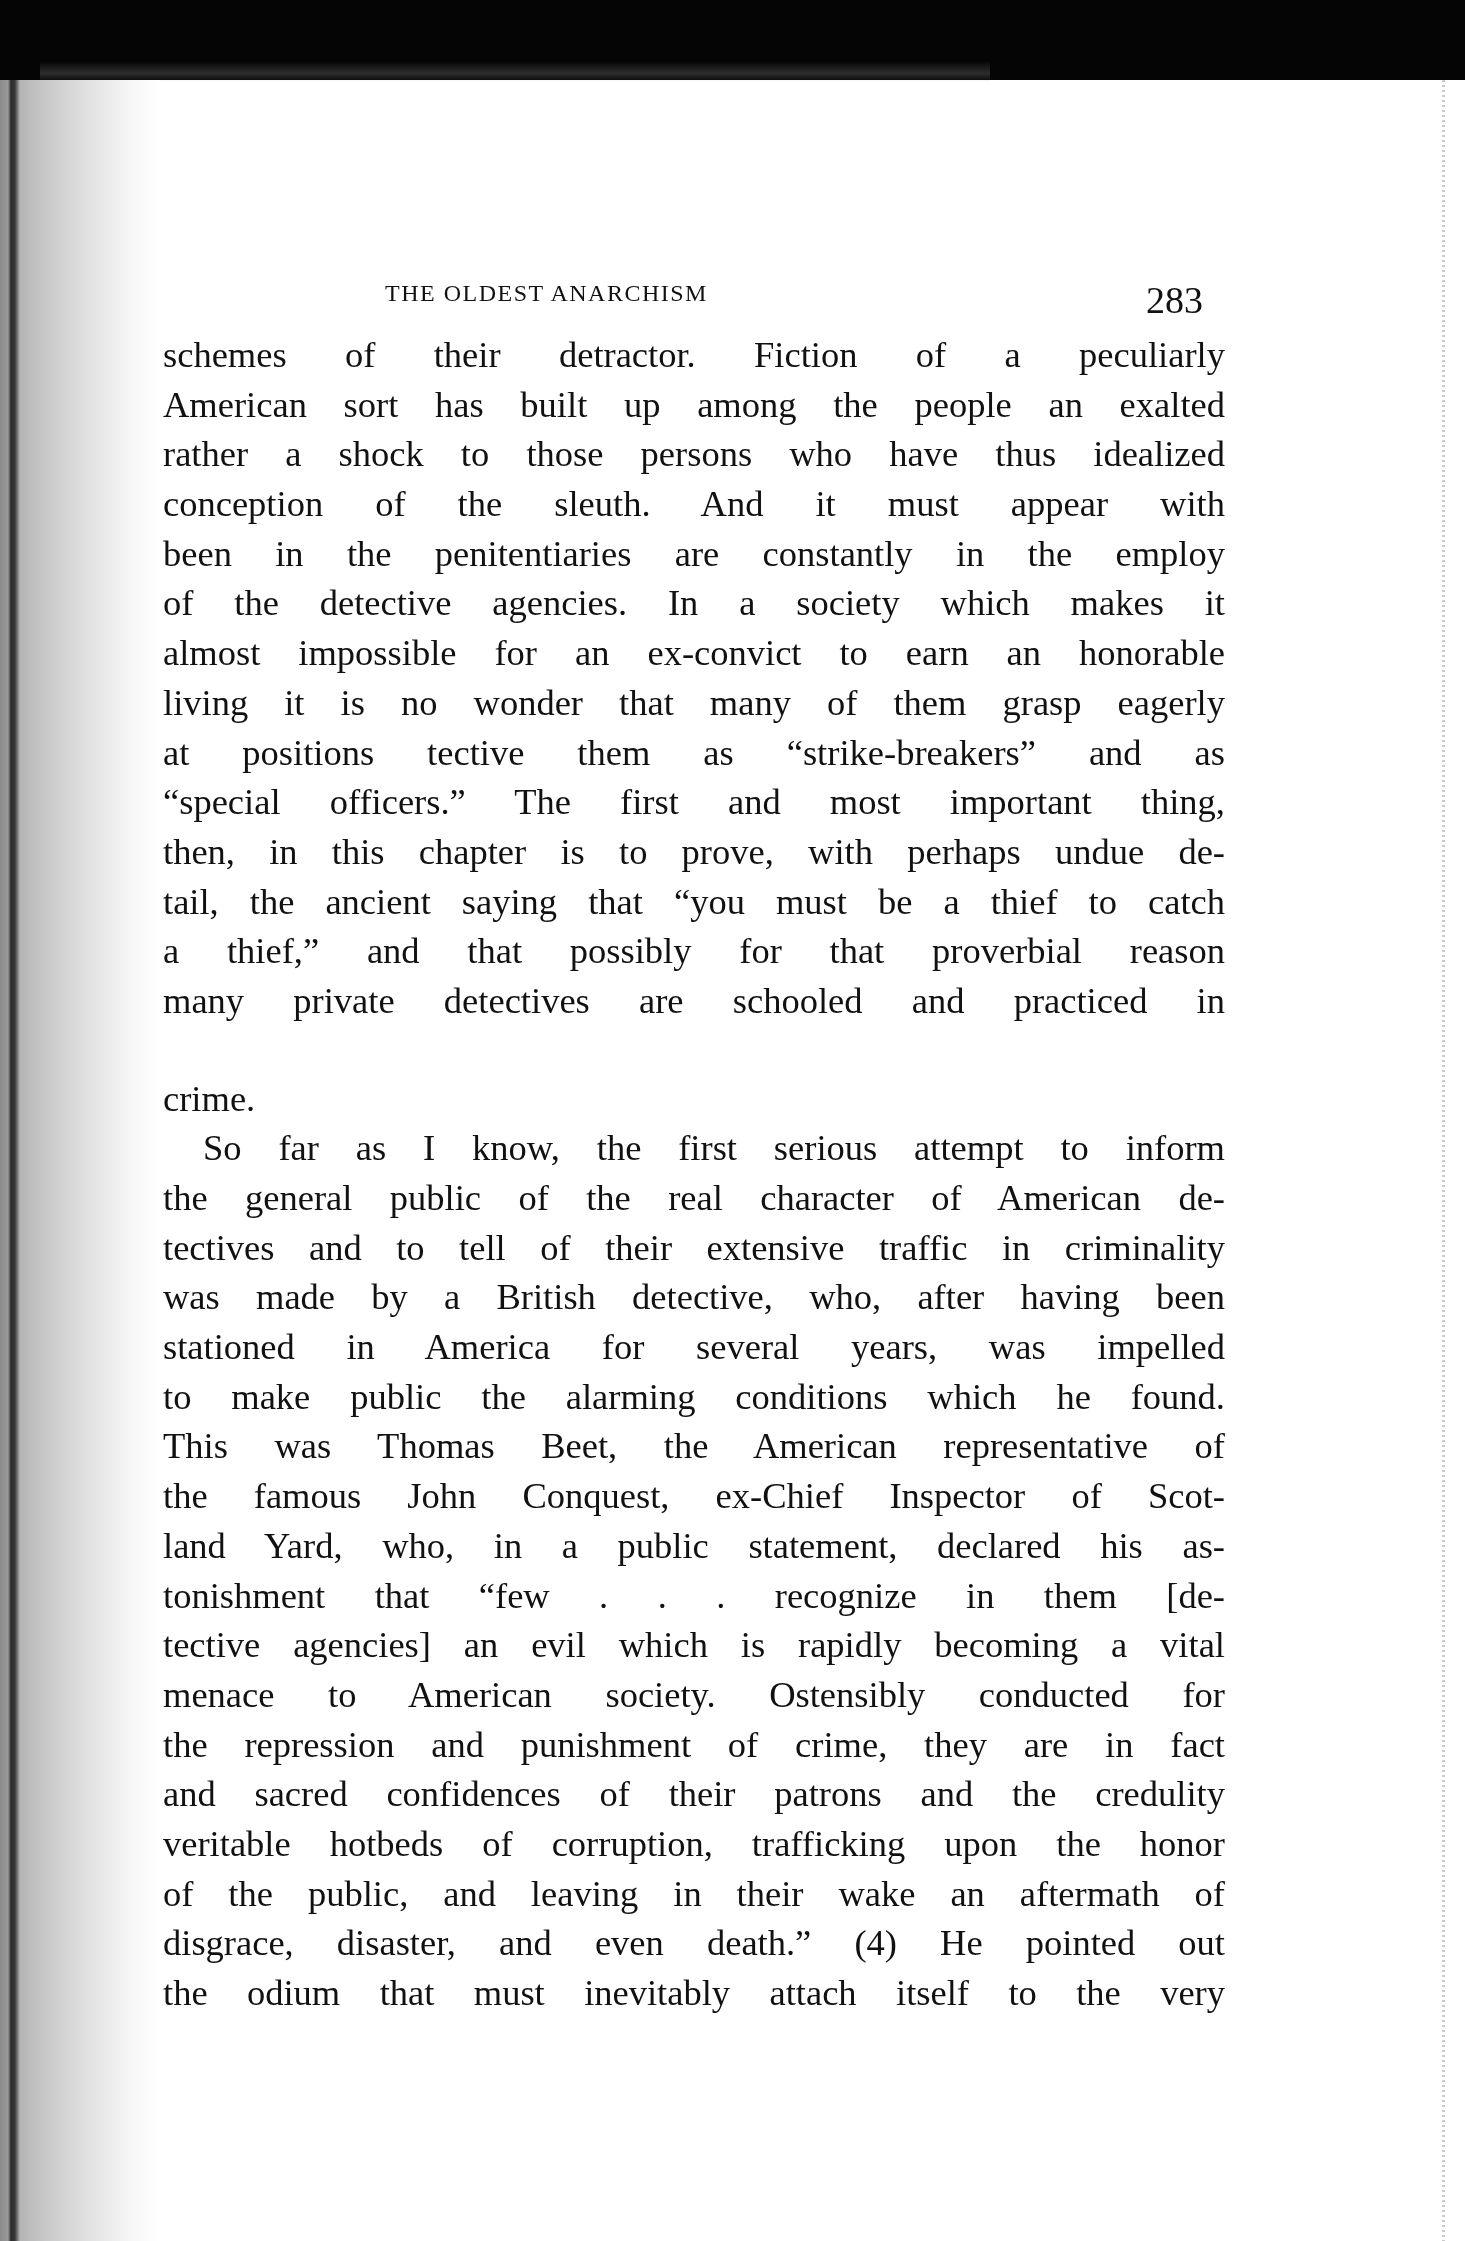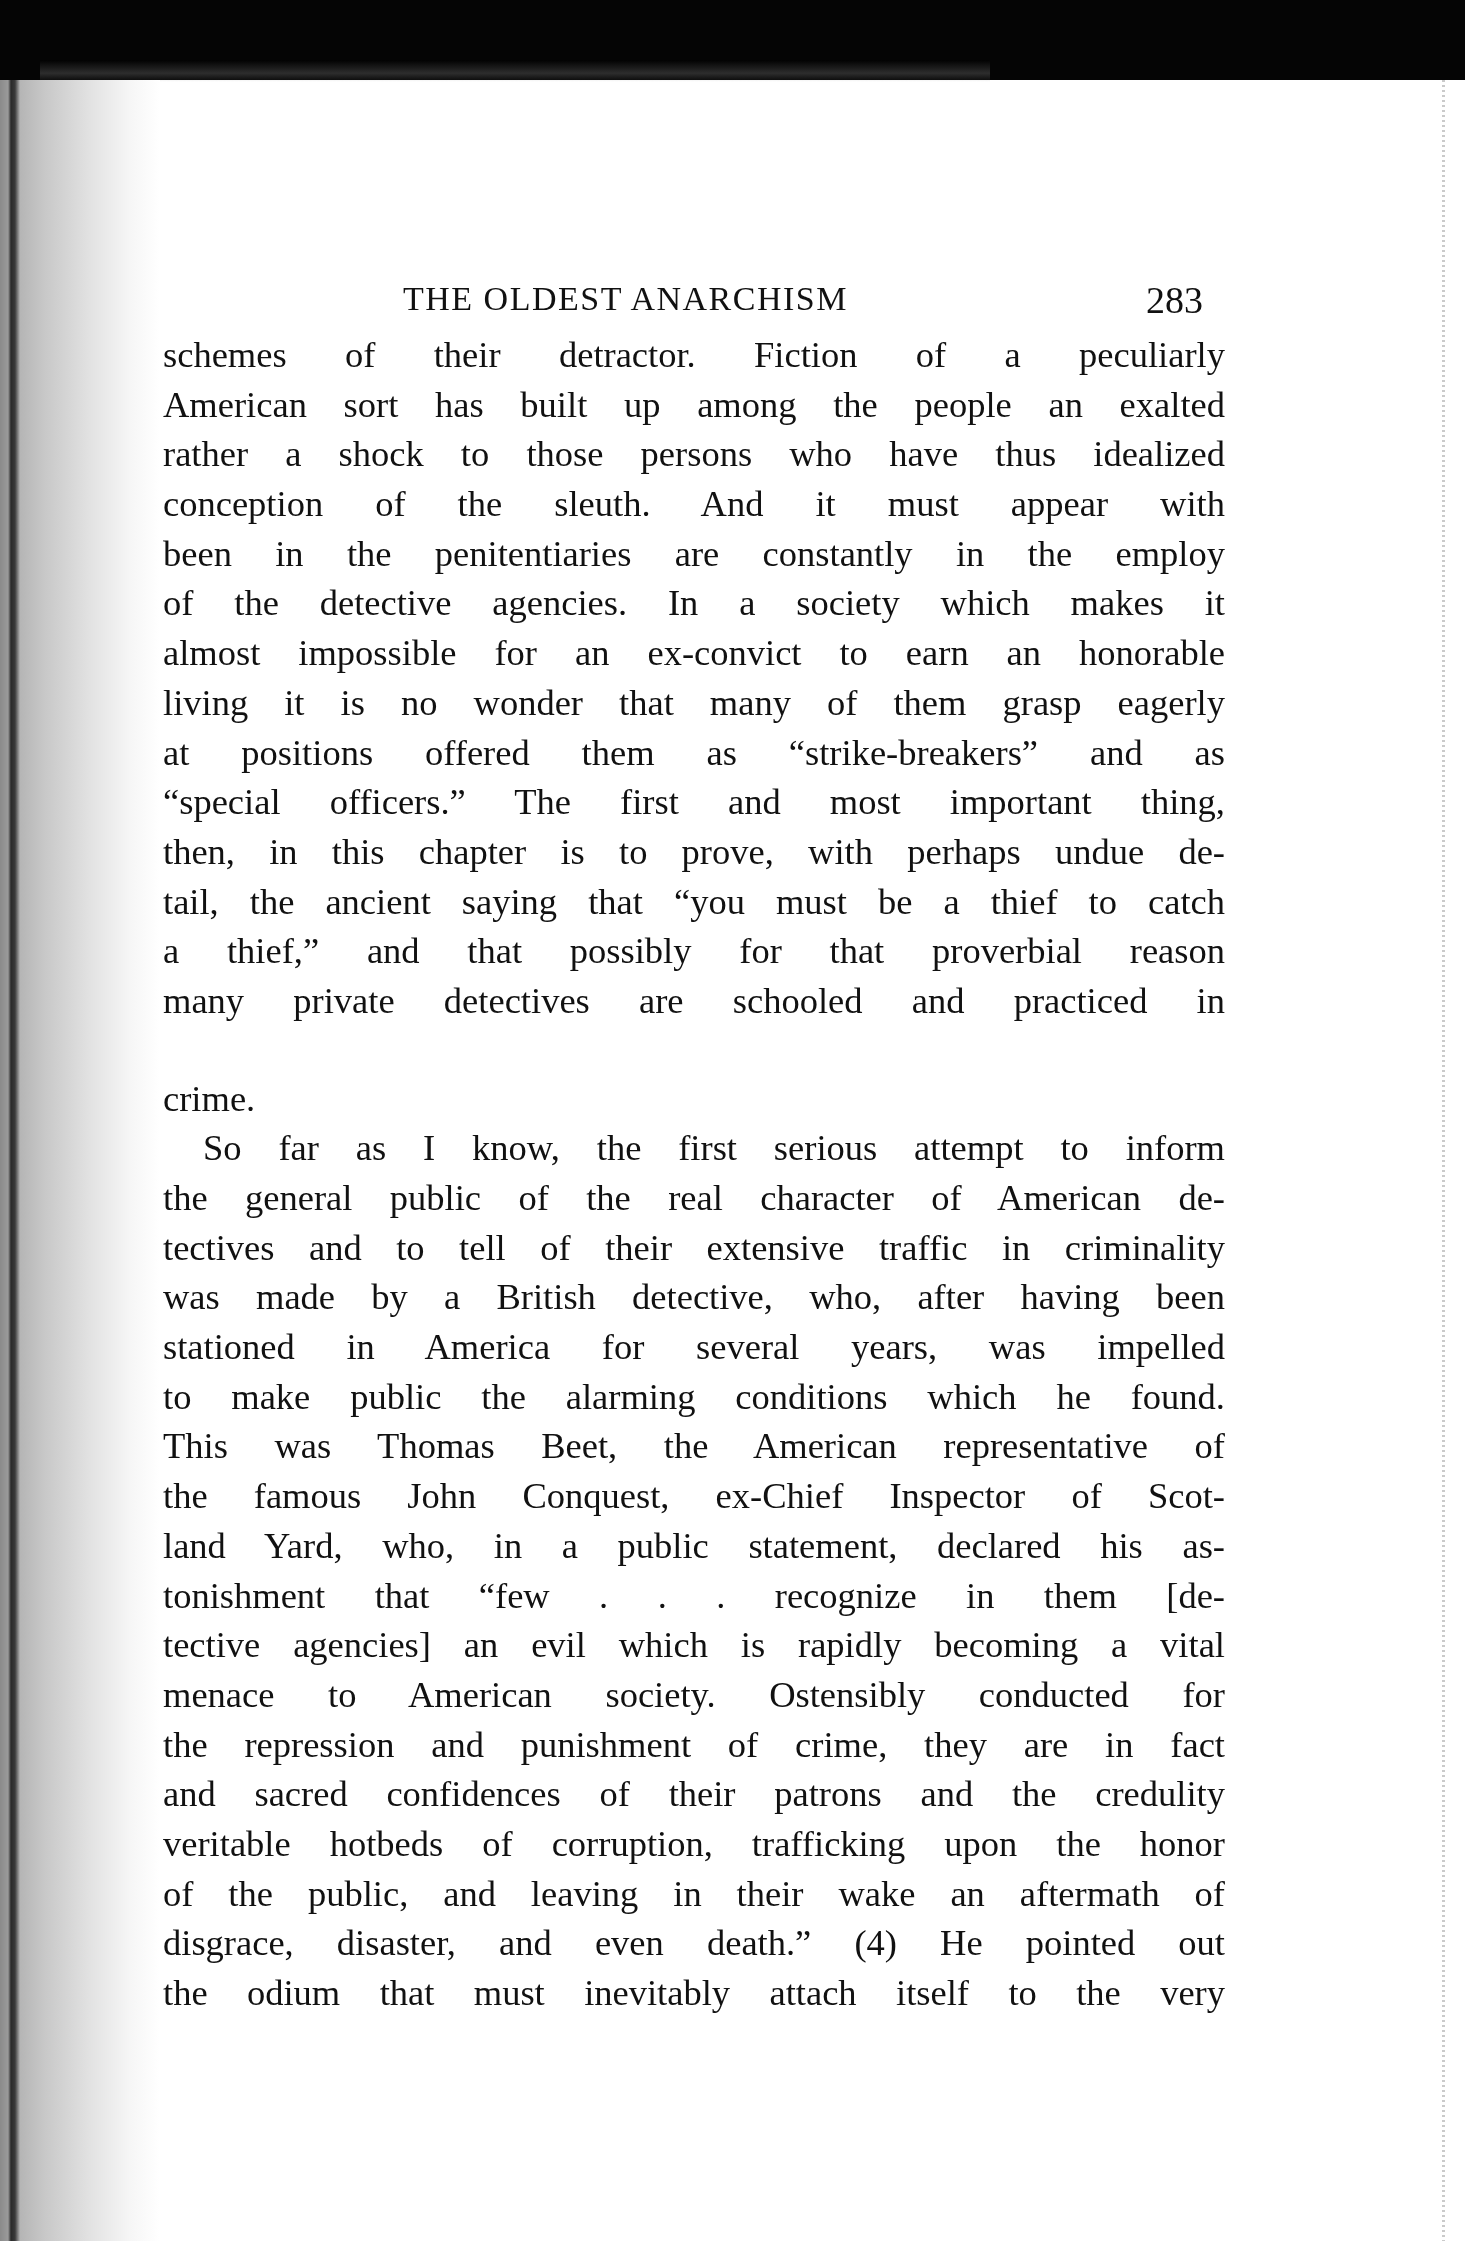--- a/index.html
+++ b/index.html
@@ -29,22 +29,22 @@
       background: repeating-linear-gradient(to bottom, #bdbdbd 0px, #bdbdbd 2px, #ffffff 2px, #ffffff 5px);
       opacity: 0.8;
     }
     .page {
       position: absolute; left: 163px; top: 272px; width: 1062px;
     }
     .running-head {
       position: relative; height: 58px;
     }
     .running-title {
-      position: absolute; left: 240px; top: 8px;
-      font-size: 34px; letter-spacing: 1.5px;
+      position: absolute; left: 222px; top: 8px;
+      font-size: 24px; letter-spacing: 1.5px;
     }
     .page-number {
       position: absolute; right: 22px; top: 6px;
       font-size: 38px;
     }
     .body-text {
       font-size: 36.5px;
       line-height: 49.7px;
     }
     .line {
@@ -82,21 +82,21 @@
   <div class="body-text">
     <div class="paragraph">
       <span class="line">schemes of their detractor.  Fiction of a peculiarly</span>
       <span class="line">American sort has built up among the people an exalted</span>
       <span class="line">rather a shock to those persons who have thus idealized</span>
       <span class="line">conception of the sleuth.  And it must appear with</span>
       <span class="line">been in the penitentiaries are constantly in the employ</span>
       <span class="line">of the detective agencies.  In a society which makes it</span>
       <span class="line">almost impossible for an ex-convict to earn an honorable</span>
       <span class="line">living it is no wonder that many of them grasp eagerly</span>
-      <span class="line">at positions offered them as “strike-breakers” and as</span>
+      <span class="line">at positions tective them as “strike-breakers” and as</span>
       <span class="line">“special officers.”  The first and most important thing,</span>
       <span class="line">then, in this chapter is to prove, with perhaps undue de-</span>
       <span class="line">tail, the ancient saying that “you must be a thief to catch</span>
       <span class="line">a thief,” and that possibly for that proverbial reason</span>
       <span class="line">many private detectives are schooled and practiced in</span>
       <span class="line last">crime.</span>
     </div>
 
     <div class="paragraph">
       <span class="line indent"><span class="ind"></span><span>So far as I know, the first serious attempt to inform</span></span>

